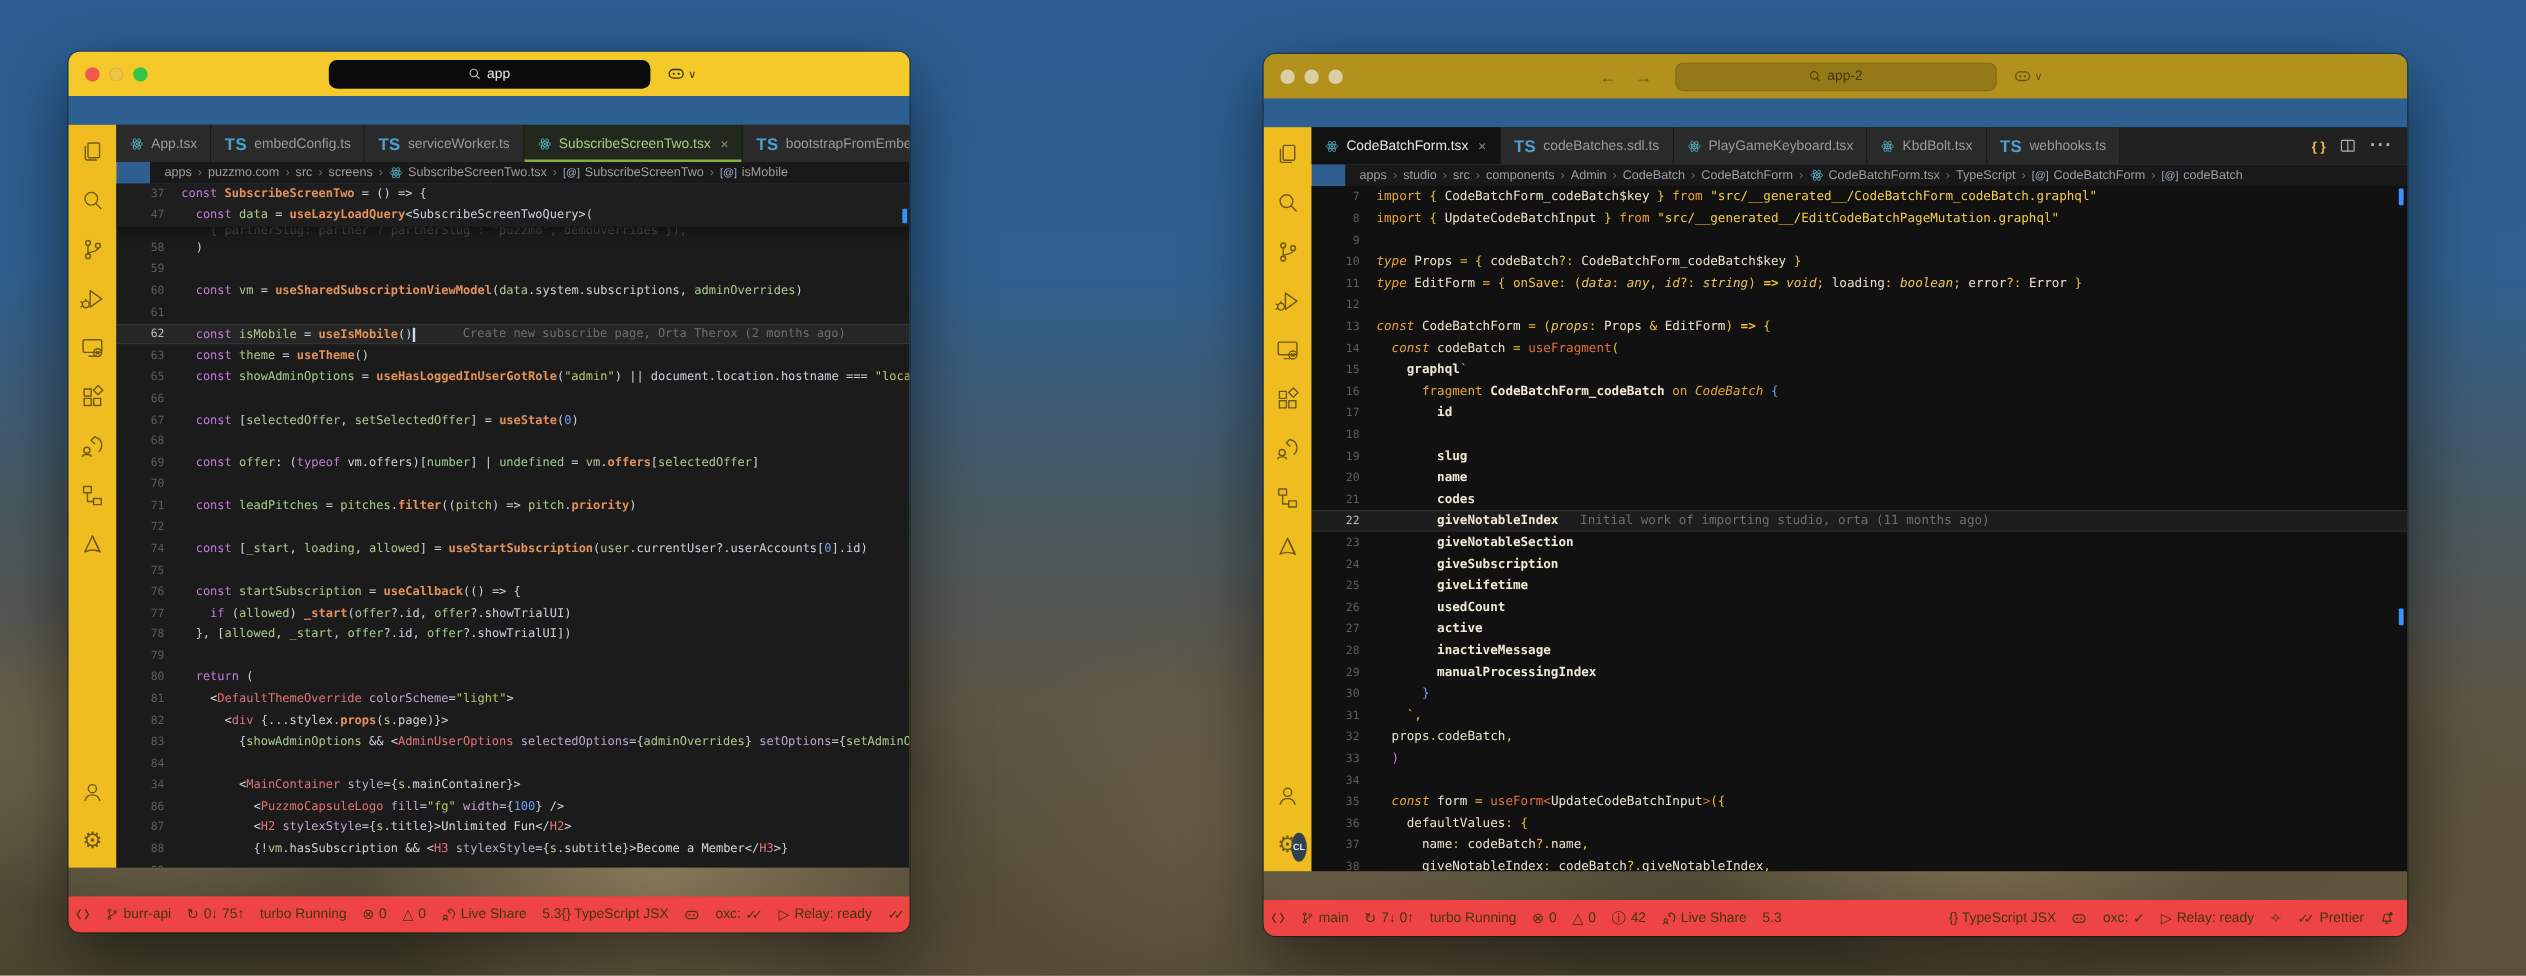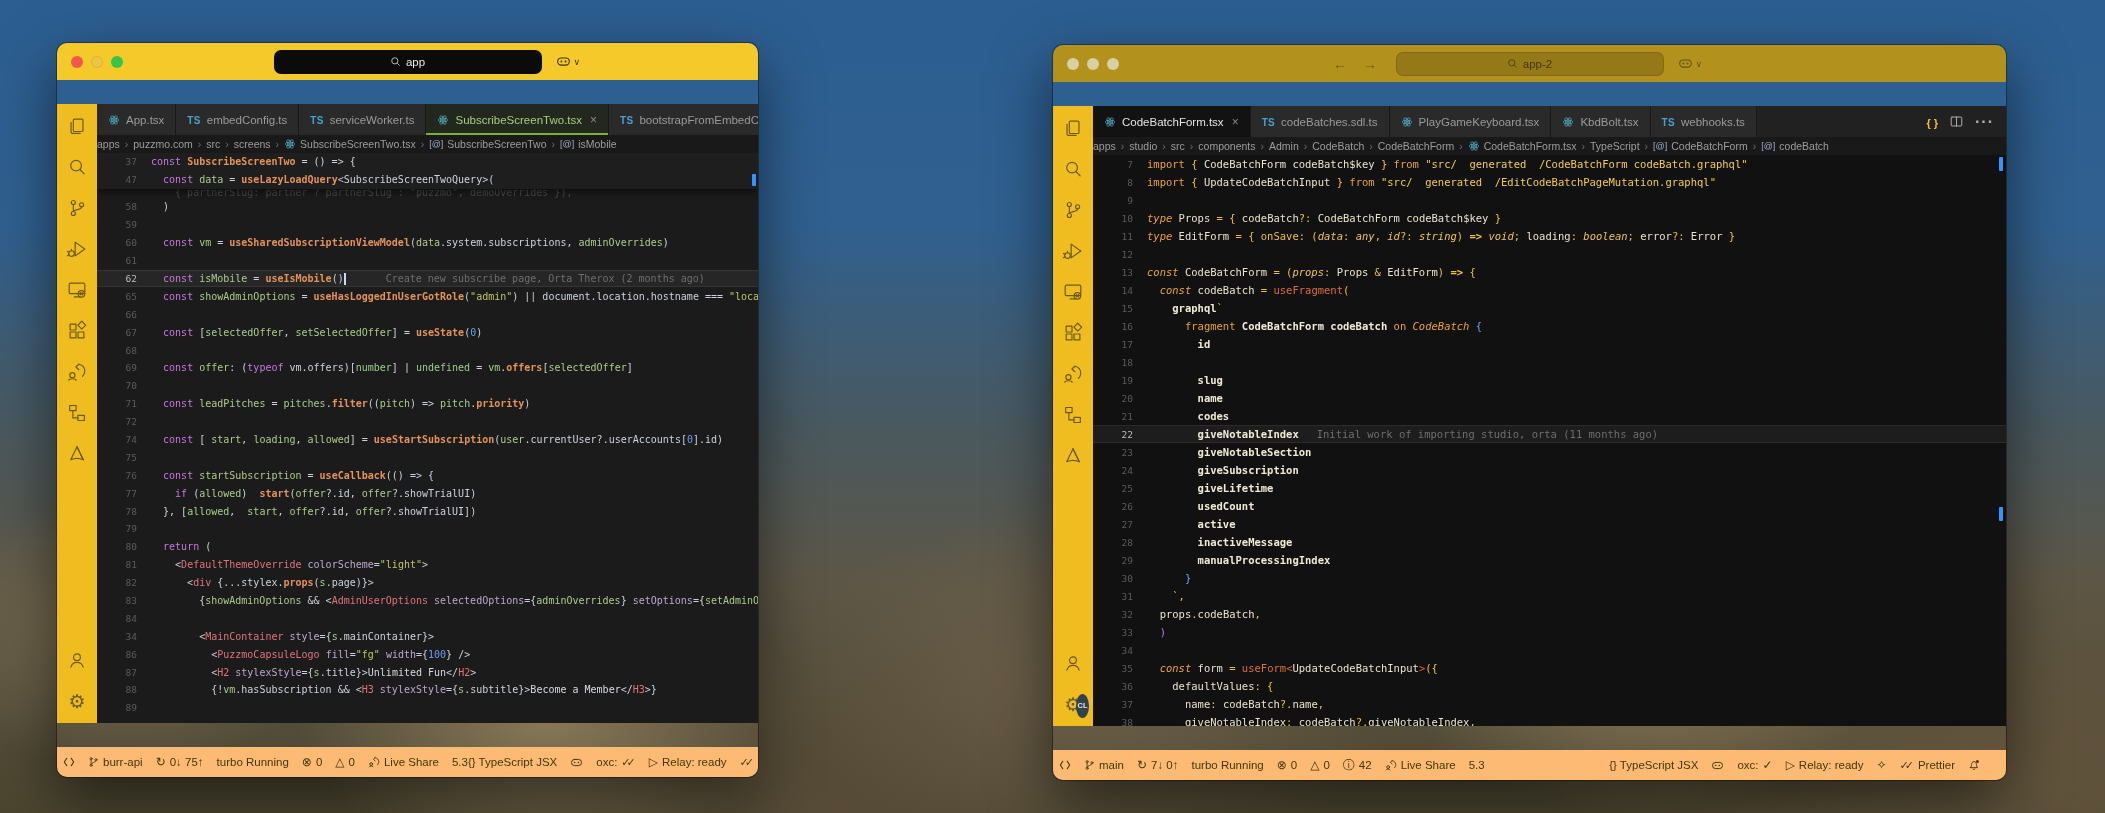--- a/index.html
+++ b/index.html
@@ -51,27 +51,27 @@
   .act-ic.gear{font-size:19px;line-height:1;margin-bottom:10px;position:relative;}
   .act-badge{position:absolute;right:-4px;bottom:-2px;background:#32414f;color:#dfe6ec;font-size:7.5px;font-weight:bold;border-radius:50%;width:13px;height:24px;display:flex;align-items:center;justify-content:center;}
   .main-col{flex:1;display:flex;flex-direction:column;min-width:0;}
 
   
   .tabbar{height:31px;flex:0 0 31px;background:#212121;display:flex;align-items:stretch;overflow:hidden;}
   .tab{display:flex;align-items:center;gap:6px;padding:0 11px;font-size:11.5px;color:#9a9a9a;background:#2a2a2a;border-right:1px solid #191919;white-space:nowrap;position:relative;}
   .tab .close{font-size:12px;margin-left:2px;color:#8a8a8a;}
   .L .tab.active{background:#23281f;color:#a7cd7f;box-shadow:inset 0 -2px 0 #7fae3f;}
   .R .tab.active{background:#121212;color:#e4e4e4;}
-  .ts-badge{color:#4d9fce;font-weight:bold;font-size:10px;letter-spacing:.3px;text-align:right;}
+  .ts-badge{color:#4d9fce;font-weight:bold;font-size:14px;letter-spacing:.3px;text-align:right;}
   .tab-actions{margin-left:auto;display:flex;align-items:center;gap:12px;padding:0 12px;color:#b0b0b0;}
   .ta-braces{color:#e8c23c;font-weight:bold;font-size:11px;}
   .ta-more{letter-spacing:1px;font-weight:bold;}
 
   
-  .breadcrumb{height:18px;flex:0 0 18px;background:#191919;display:flex;align-items:center;font-size:10.5px;color:#9d9d9d;white-space:nowrap;overflow:hidden;}
+  .breadcrumb{height:18px;flex:0 0 18px;background:#191919;display:flex;align-items:center;font-size:10.5px;color:#9d9d9d;padding-left:12px;white-space:nowrap;overflow:hidden;margin-left:28px;}
   .crumb{display:flex;align-items:center;gap:4px;}
   .crumb-sep{margin:0 5px;color:#6e6e6e;}
   .crumb-sym{color:#9fb0c8;font-size:9px;}
 
   
   .editor{flex:1;min-height:0;position:relative;overflow:hidden;font-family:"DejaVu Sans Mono",monospace;}
   .L .editor{background:#1b1b1b;font-size:10px;}
   .R .editor{background:#111111;font-size:10.5px;}
   .code-row{display:flex;align-items:center;height:17.9px;white-space:pre;}
   .R .code-row{height:18px;}
@@ -108,21 +108,21 @@
   .R .str{color:#f3cc4e;}
   .R .fn{color:#df6f3a;}
   .R .typ{color:#ecc45c;font-style:italic;}
   .R .typo{color:#e8a33b;font-style:italic;}
   .R .fld{color:#f0e9d6;font-weight:bold;}
   .R .pB{color:#6ea0f0;}
   .R .pM{color:#c678dd;}
   .R .op{color:#edc03c;font-weight:bold;}
 
   
-  .statusbar{height:30px;flex:0 0 30px;background:#fdba74;display:flex;align-items:center;justify-content:space-between;color:#43370a;font-size:11.5px;padding:0 26px 0 6px;}
+  .statusbar{height:30px;flex:0 0 30px;background:#ef4444;display:flex;align-items:center;justify-content:space-between;color:#43370a;font-size:11.5px;padding:0 11px 0 6px;}
   .st-group{display:flex;align-items:center;gap:13px;white-space:nowrap;}
   .st-item{display:flex;align-items:center;gap:4px;}
   .ico-ch{font-size:12px;line-height:1;}
   .dcheck{letter-spacing:-4px;margin-right:4px;font-size:11px;}
   svg{display:block;}
 </style>
 </head>
 <body>
 
 <div class="window L" id="win-left">
@@ -317,20 +317,21 @@
             <div class="code-row"><span class="ln">37</span><span class="code"><span class="kw">const </span><span class="fn">SubscribeScreenTwo</span><span class="pl"> = () =&gt; {</span></span></div>
             <div class="code-row"><span class="ln">47</span><span class="code"><span class="pl">  </span><span class="kw">const </span><span class="id">data</span><span class="pl"> = </span><span class="fn">useLazyLoadQuery</span><span class="pl">&lt;SubscribeScreenTwoQuery&gt;(</span></span></div>
           </div>
         <div class="rows-wrap">
             <div class="code-row clip"><span class="ln"></span><span class="code"><span class="dim">    { partnerSlug: partner ? partnerSlug : "puzzmo", demoOverrides }),</span></span></div>
             <div class="code-row"><span class="ln">58</span><span class="code"><span class="pl">  )</span></span></div>
             <div class="code-row"><span class="ln">59</span><span class="code"></span></div>
             <div class="code-row"><span class="ln">60</span><span class="code"><span class="pl">  </span><span class="kw">const </span><span class="id">vm</span><span class="pl"> = </span><span class="fn">useSharedSubscriptionViewModel</span><span class="pl">(</span><span class="id">data</span><span class="pl">.system.subscriptions, </span><span class="id">adminOverrides</span><span class="pl">)</span></span></div>
             <div class="code-row"><span class="ln">61</span><span class="code"></span></div>
             <div class="code-row current"><span class="ln">62</span><span class="code"><span class="pl">  </span><span class="kw">const </span><span class="id">isMobile</span><span class="pl"> = </span><span class="fn">useIsMobile</span><span class="pl">()</span><span class="cursor"></span><span class="blame dim">Create new subscribe page, Orta Therox (2 months ago)</span></span></div>
+            <div class="code-row"><span class="ln">63</span><span class="code"><span class="pl">  </span><span class="kw">const </span><span class="id">theme</span><span class="pl"> = </span><span class="fn">useTheme</span><span class="pl">()</span></span></div>
             <div class="code-row"><span class="ln">65</span><span class="code"><span class="pl">  </span><span class="kw">const </span><span class="id">showAdminOptions</span><span class="pl"> = </span><span class="fn">useHasLoggedInUserGotRole</span><span class="pl">(</span><span class="str">"admin"</span><span class="pl">) || document.location.hostname === </span><span class="str">"localhost"</span></span></div>
             <div class="code-row"><span class="ln">66</span><span class="code"></span></div>
             <div class="code-row"><span class="ln">67</span><span class="code"><span class="pl">  </span><span class="kw">const </span><span class="pl">[</span><span class="id">selectedOffer</span><span class="pl">, </span><span class="id">setSelectedOffer</span><span class="pl">] = </span><span class="fn">useState</span><span class="pl">(</span><span class="num">0</span><span class="pl">)</span></span></div>
             <div class="code-row"><span class="ln">68</span><span class="code"></span></div>
             <div class="code-row"><span class="ln">69</span><span class="code"><span class="pl">  </span><span class="kw">const </span><span class="id">offer</span><span class="pl">: (</span><span class="kw">typeof</span><span class="pl"> vm.offers)[</span><span class="t2">number</span><span class="pl">] | </span><span class="t2">undefined</span><span class="pl"> = </span><span class="id">vm</span><span class="pl">.</span><span class="fn">offers</span><span class="pl">[</span><span class="id">selectedOffer</span><span class="pl">]</span></span></div>
             <div class="code-row"><span class="ln">70</span><span class="code"></span></div>
             <div class="code-row"><span class="ln">71</span><span class="code"><span class="pl">  </span><span class="kw">const </span><span class="id">leadPitches</span><span class="pl"> = </span><span class="id">pitches</span><span class="pl">.</span><span class="fn">filter</span><span class="pl">((</span><span class="id">pitch</span><span class="pl">) =&gt; </span><span class="id">pitch</span><span class="pl">.</span><span class="fn">priority</span><span class="pl">)</span></span></div>
             <div class="code-row"><span class="ln">72</span><span class="code"></span></div>
             <div class="code-row"><span class="ln">74</span><span class="code"><span class="pl">  </span><span class="kw">const </span><span class="pl">[</span><span class="id">_start</span><span class="pl">, </span><span class="id">loading</span><span class="pl">, </span><span class="id">allowed</span><span class="pl">] = </span><span class="fn">useStartSubscription</span><span class="pl">(</span><span class="id">user</span><span class="pl">.currentUser?.userAccounts[</span><span class="num">0</span><span class="pl">].id)</span></span></div>
             <div class="code-row"><span class="ln">75</span><span class="code"></span></div>

